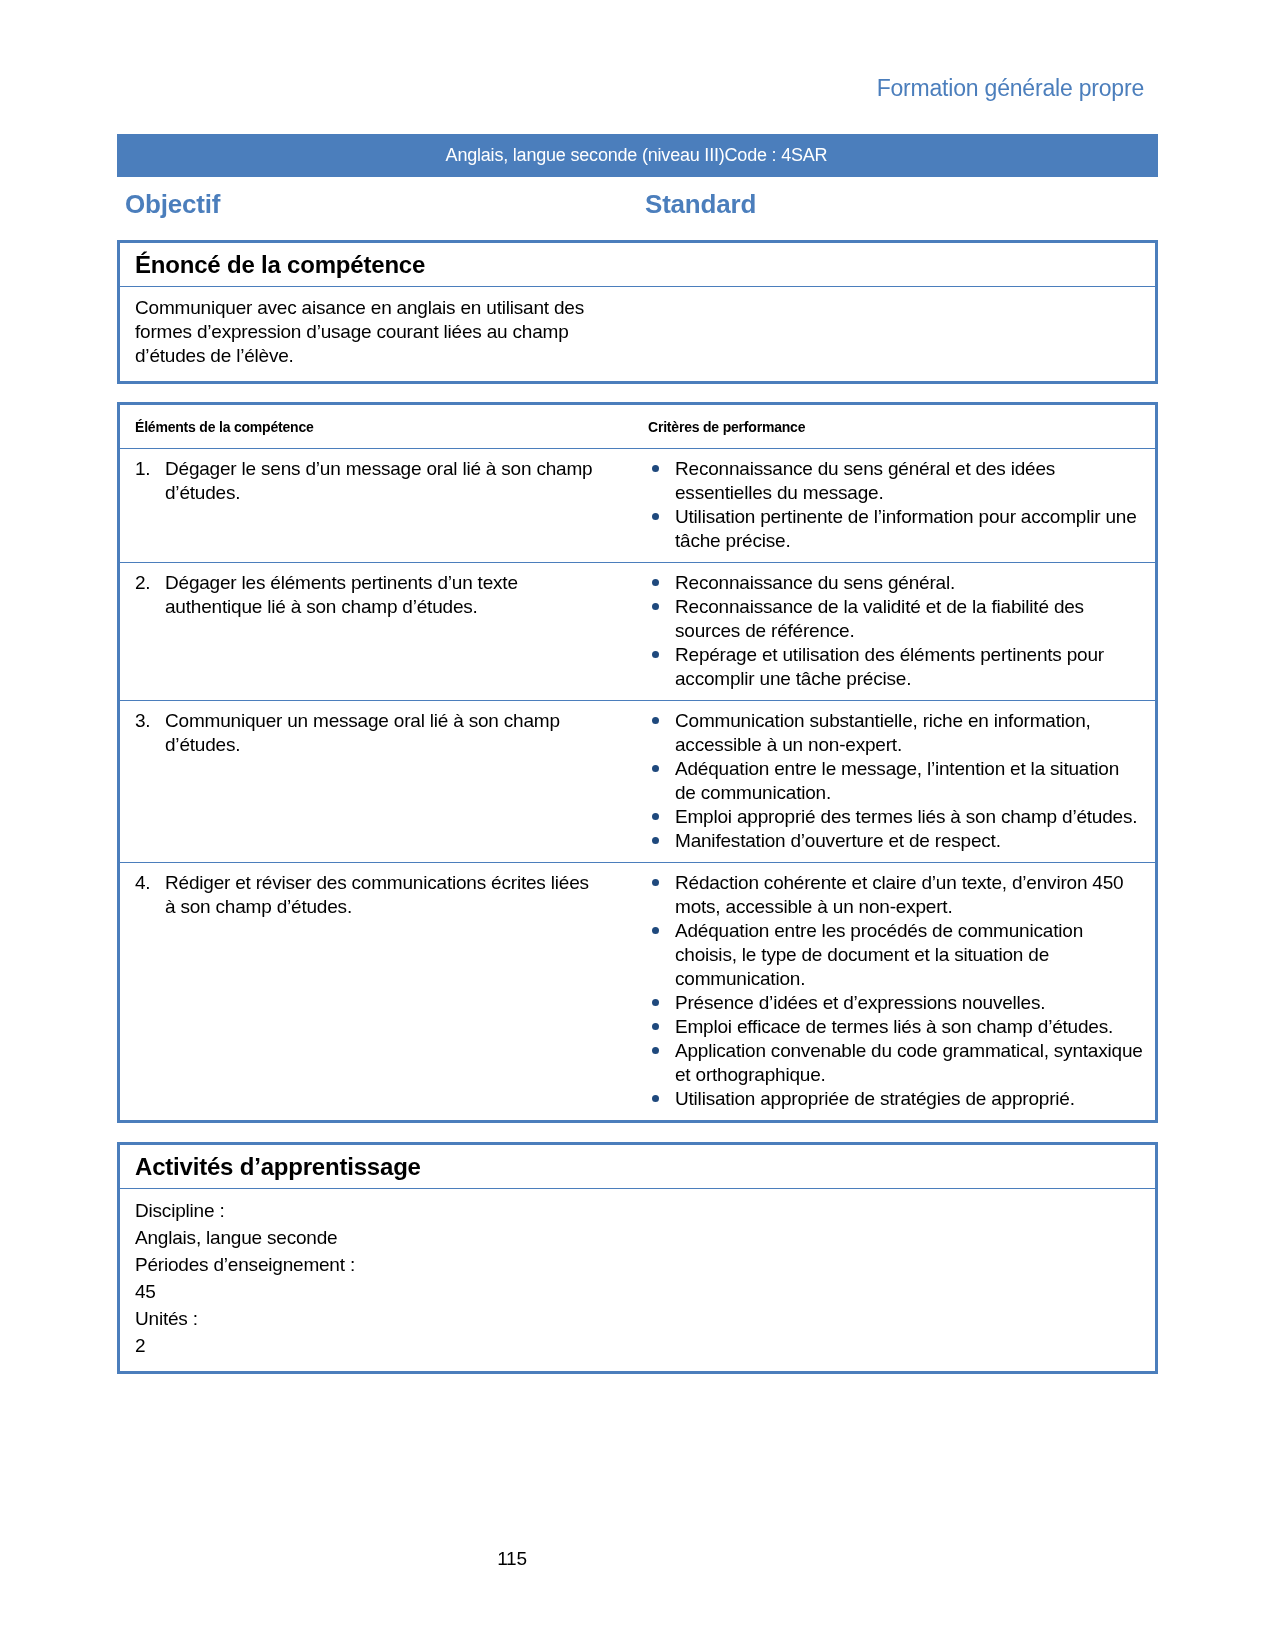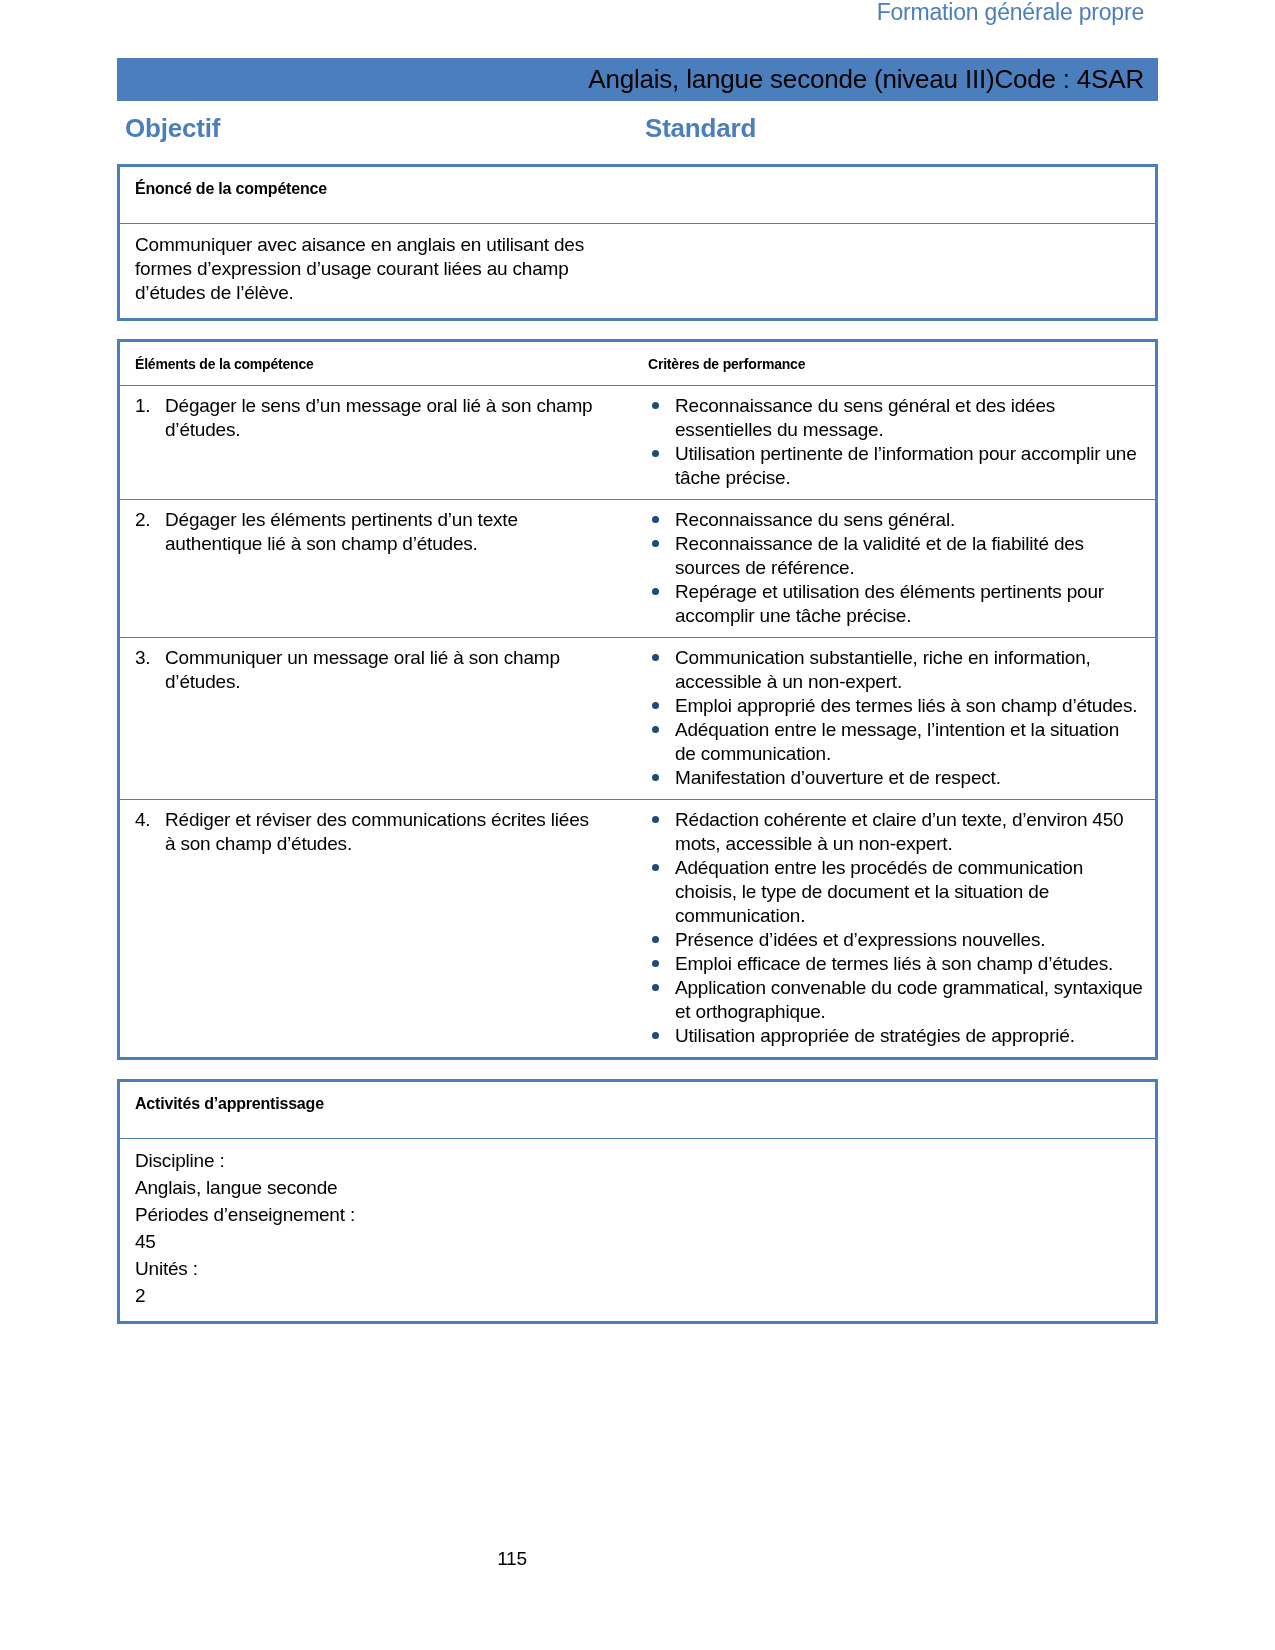--- a/index.html
+++ b/index.html
@@ -4,44 +4,44 @@
 <style>
   html,body{margin:0;padding:0;}
   body{
     width:1275px;height:1650px;position:relative;background:#ffffff;
     font-family:"Liberation Sans", sans-serif;color:#000;
     letter-spacing:-0.2px;
   }
   .content{position:absolute;left:117px;top:0;width:1041px;}
 
   .page-header{
-    text-align:right;font-size:23px;line-height:24px;
+    margin-top:76px;text-align:right;font-size:23px;line-height:24px;
     color:#4B7EBC;padding-right:14px;
   }
 
   .banner{
-    margin-top:34px;height:43px;background:#4B7EBC;color:#000000;
-    display:flex;align-items:center;justify-content:flex-end;
-    padding:0 14px 0 12px;box-sizing:border-box;font-size:26px;
+    margin-top:34px;height:43px;background:#4B7EBC;color:#ffffff;
+    display:flex;align-items:center;justify-content:center;
+    padding:0 14px 0 12px;box-sizing:border-box;font-size:18px;
   }
 
   .headings{margin-top:12px;position:relative;height:32px;}
   .headings .h{
     font-weight:bold;font-size:26px;color:#4B7EBC;position:absolute;top:0;
   }
   .h-objectif{left:8px;}
   .h-standard{left:528px;}
 
   .box{
     margin-top:19px;border:3px solid #4B7EBC;box-sizing:border-box;width:1041px;
     background:#fff;
   }
   .box-title{
-    font-weight:bold;font-size:16px;line-height:26px;
-    padding:9px 14px 21px 15px;border-bottom:1.5px solid #4B7EBC;
+    font-weight:bold;font-size:24px;line-height:26px;
+    padding:9px 14px 8px 15px;border-bottom:1.5px solid #4B7EBC;
   }
   .enonce-body{
     font-size:19px;line-height:24px;padding:9px 14px 13px 15px;width:465px;
     box-sizing:content-box;
   }
 
   .tbl{margin-top:18px;}
   .tbl-head{display:grid;grid-template-columns:510px 1fr;border-bottom:1.5px solid #4B7EBC;}
   .tbl-head .th{font-weight:bold;font-size:14px;line-height:26px;padding:9px 12px 8px 15px;}
   .tbl-head .th.c2{padding-left:18px;}
@@ -124,22 +124,22 @@
   </div>
 
   <div class="trow">
     <div class="cell-el">
       <span class="num">3.</span>
       <span class="eltxt">Communiquer un message oral lié à son champ d’études.</span>
     </div>
     <div class="cell-cr">
       <ul>
               <li>Communication substantielle, riche en information, accessible à un non-expert.</li>
+              <li>Adéquation entre le message, l’intention et la situation de communication.</li>
               <li>Emploi approprié des termes liés à son champ d’études.</li>
-              <li>Adéquation entre le message, l’intention et la situation de communication.</li>
               <li>Manifestation d’ouverture et de respect.</li>
             </ul>
     </div>
   </div>
 
   <div class="trow">
     <div class="cell-el">
       <span class="num">4.</span>
       <span class="eltxt">Rédiger et réviser des communications écrites liées à son champ d’études.</span>
     </div>

